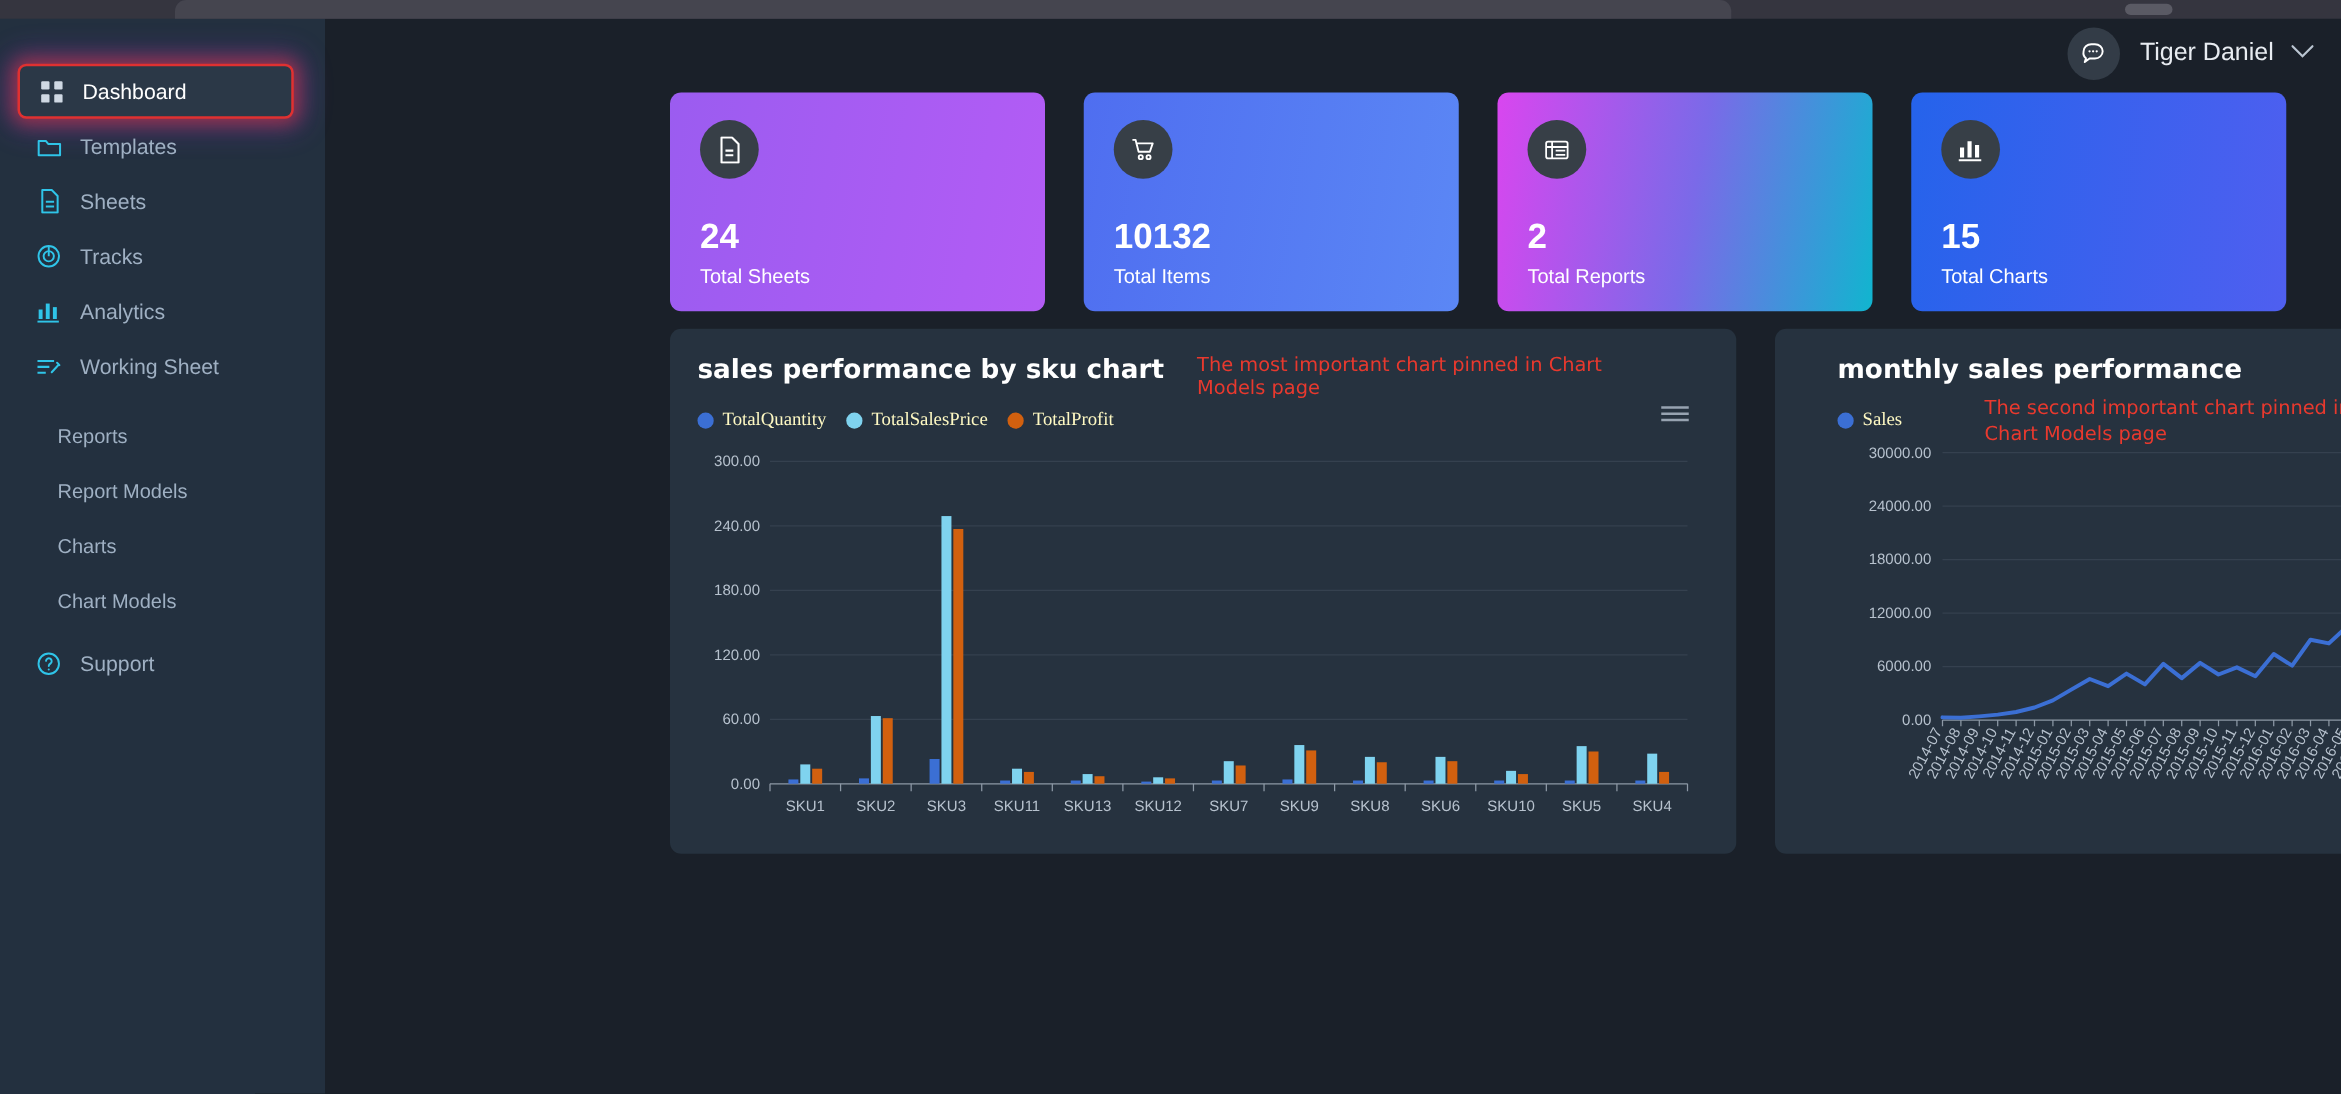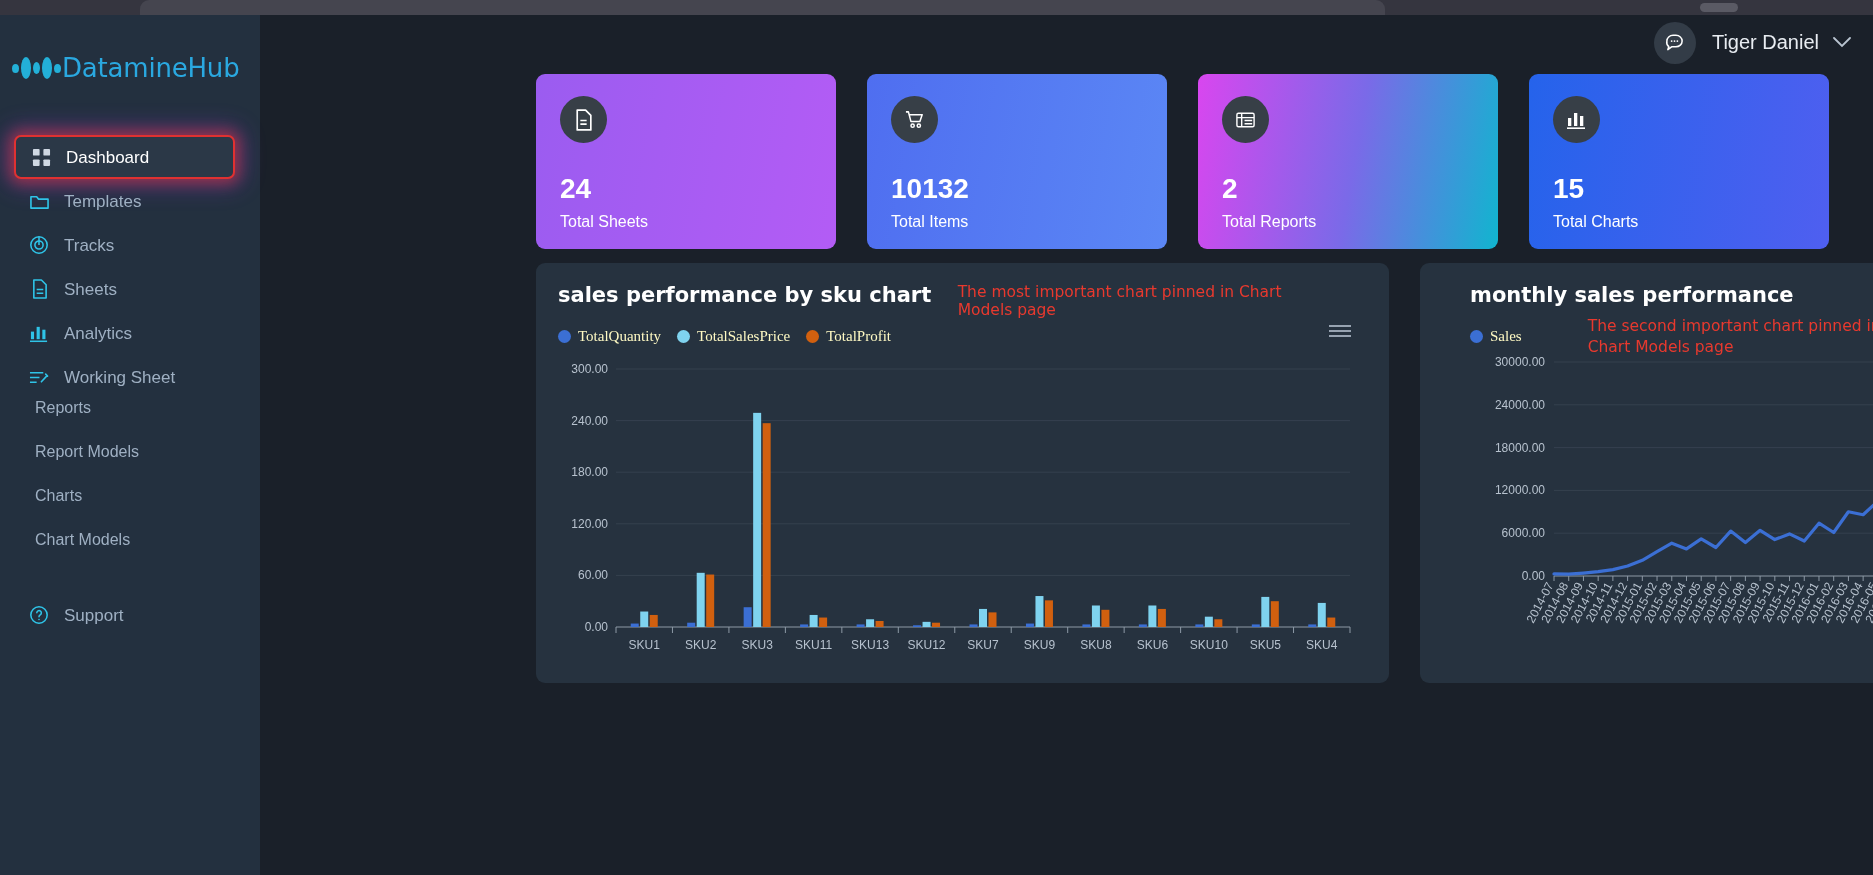--- a/index.html
+++ b/index.html
@@ -60,22 +60,22 @@
     color: #2fc4e8;
   }
   .nav-item .ni-label { line-height: 1; }
   .nav-item.active {
     background: #2b3847; color: #ffffff;
     border: 2px solid #e03131;
     box-shadow: 0 0 14px 4px rgba(224,49,49,.55), 0 0 22px 9px rgba(150,60,220,.33);
   }
   .nav-item.active .ni-icon { color: #cfd8e3; }
   .nav-sub {
-    display: flex; align-items: flex-start; height: 44px;
-    padding-left: 35px; color: #9fb0c3; font-size: 16px; cursor: pointer;
+    display: flex; align-items: flex-end; height: 44px;
+    padding-left: 46px; color: #9fb0c3; font-size: 16px; cursor: pointer;
   }
   .nav-gap { height: 18px; }
 
   
   .main { position: relative; flex: 1 1 auto; height: 875px; background: #1a2029; overflow: hidden; }
 
   .topbar {
     position: relative; height: 70px; display: flex;
     align-items: center; justify-content: flex-end;
     padding-right: 22px; padding-top: 15px;
@@ -147,30 +147,20 @@
 
 <div class="app">
 
   <div class="chrome-strip">
     <div class="chrome-tab"></div>
     <div class="chrome-pill"></div>
   </div>
 
   <aside class="sidebar">
 
-    <div class="logo-row">
-      <span class="logo-mark">
-        <i class="lm1"></i>
-          <i class="lm2"></i>
-          <i class="lm3"></i>
-          <i class="lm4"></i>
-          <i class="lm5"></i>
-      </span>
-      <span class="logo-text">DatamineHub</span>
-    </div>
 
     <nav class="nav">
 
       <div class="nav-item active">
         <span class="ni-icon">
           <svg width="19" height="19" viewBox="0 0 20 20" fill="currentColor">
             <rect x="1" y="1" width="7" height="7" rx="1"></rect>
               <rect x="12" y="1" width="7" height="7" rx="1"></rect>
             <rect x="1" y="12" width="7" height="7" rx="1"></rect>
               <rect x="12" y="12" width="7" height="7" rx="1"></rect>
@@ -183,37 +173,37 @@
         <span class="ni-icon">
           <svg width="21" height="19" viewBox="0 0 22 20" fill="none" stroke="currentColor" stroke-width="1.7">
             <path d="M2 5h6l2 2.5h10V17H2z" stroke-linejoin="round"></path>
           </svg>
         </span>
         <span class="ni-label">Templates</span>
       </div>
 
       <div class="nav-item">
         <span class="ni-icon">
+          <svg width="17" height="20" viewBox="0 0 18 21" fill="none" stroke="currentColor" stroke-width="1.7">
+            <path d="M3 1h8l5 5v14H3z" stroke-linejoin="round"></path>
+              <path d="M6 11h7M6 15h7"></path>
+          </svg>
+        </span>
+        <span class="ni-label">Sheets</span>
+      </div>
+
+      <div class="nav-item">
+        <span class="ni-icon">
           <svg width="20" height="20" viewBox="0 0 22 22" fill="none" stroke="currentColor" stroke-width="1.7">
             <circle cx="11" cy="11" r="9"></circle>
               <circle cx="11" cy="11" r="4.5"></circle>
               <path d="M11 11V2"></path>
           </svg>
         </span>
         <span class="ni-label">Tracks</span>
-      </div>
-
-      <div class="nav-item">
-        <span class="ni-icon">
-          <svg width="17" height="20" viewBox="0 0 18 21" fill="none" stroke="currentColor" stroke-width="1.7">
-            <path d="M3 1h8l5 5v14H3z" stroke-linejoin="round"></path>
-              <path d="M6 11h7M6 15h7"></path>
-          </svg>
-        </span>
-        <span class="ni-label">Sheets</span>
       </div>
 
       <div class="nav-item">
         <span class="ni-icon">
           <svg width="20" height="19" viewBox="0 0 21 20" fill="currentColor">
             <rect x="2" y="8" width="3.3" height="8"></rect>
               <rect x="8" y="3" width="3.3" height="13"></rect>
             <rect x="14" y="6" width="3.3" height="10"></rect>
               <rect x="1" y="17.4" width="18" height="1.6"></rect>
           </svg>

